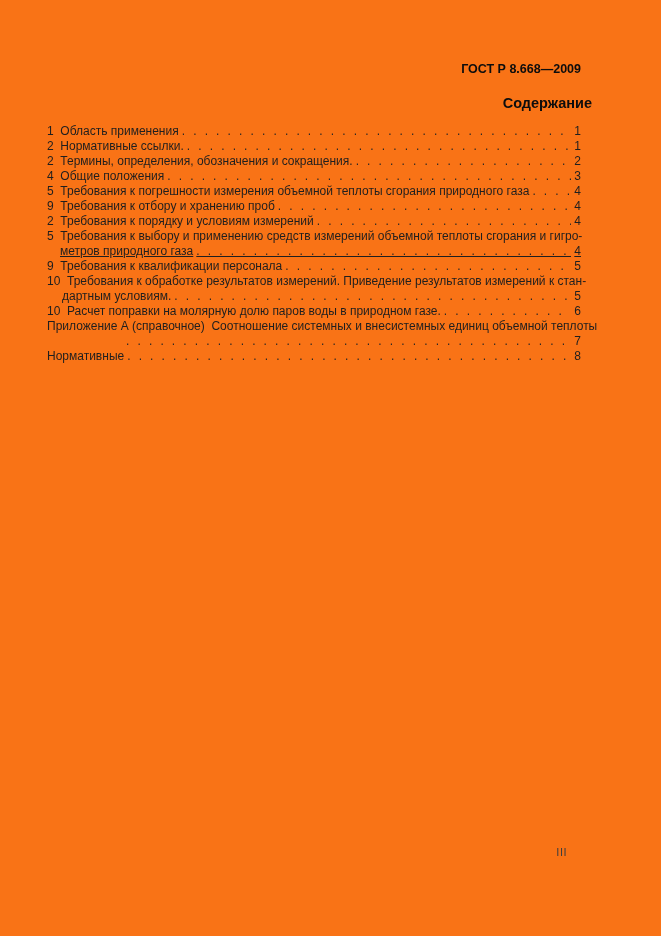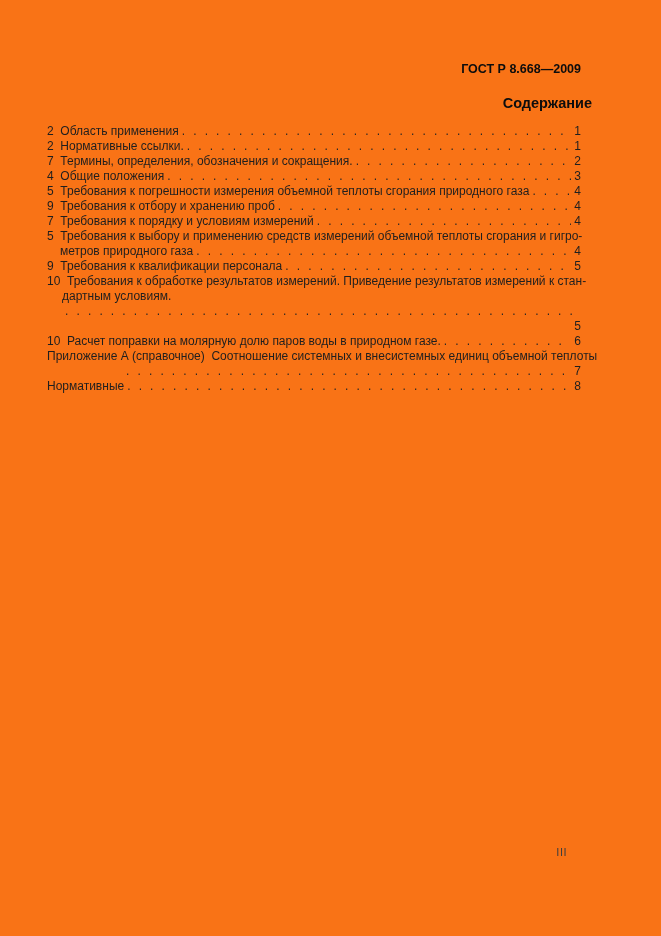--- a/index.html
+++ b/index.html
@@ -56,22 +56,22 @@
   }
   .leader::after {
     content: ". . . . . . . . . . . . . . . . . . . . . . . . . . . . . . . . . . . . . . . . . . . . . . . . . . . . . . . . . . . . . . . . . . . . . .";
   }
   .toc-page {
     flex: 0 0 auto;
     margin-left: 3px;
     min-width: 7px;
     text-align: right;
   }
-  .ind-1 { padding-left: 13px; }
-  .ind-2 { padding-left: 15px; flex-direction: column; }
+  .ind-1 { padding-left: 13px; text-decoration: underline; }
+  .ind-2 { padding-left: 15px; }
   .ind-deep { padding-left: 76px; }
   .footer-page {
     position: absolute;
     top: 846px;
     right: 94px;
     font-size: 11px;
     line-height: 13px;
     color: #3e3e3e;
     letter-spacing: 0.5px;
   }
@@ -84,33 +84,33 @@
 
     <div class="doc-header">
       <span>ГОСТ Р 8.668—2009</span>
     </div>
 
     <div class="doc-title">Содержание</div>
 
     <div class="toc">
 
       <div class="toc-row">
-        <span class="toc-text">2  Область применения</span>
+        <span class="toc-text">1  Область применения</span>
         <span class="leader"></span>
         <span class="toc-page">1</span>
       </div>
 
       <div class="toc-row">
         <span class="toc-text">2  Нормативные ссылки.</span>
         <span class="leader"></span>
         <span class="toc-page">1</span>
       </div>
 
       <div class="toc-row">
-        <span class="toc-text">7  Термины, определения, обозначения и сокращения.</span>
+        <span class="toc-text">2  Термины, определения, обозначения и сокращения.</span>
         <span class="leader"></span>
         <span class="toc-page">2</span>
       </div>
 
       <div class="toc-row">
         <span class="toc-text">4  Общие положения</span>
         <span class="leader"></span>
         <span class="toc-page">3</span>
       </div>
 
@@ -120,21 +120,21 @@
         <span class="toc-page">4</span>
       </div>
 
       <div class="toc-row">
         <span class="toc-text">9  Требования к отбору и хранению проб</span>
         <span class="leader"></span>
         <span class="toc-page">4</span>
       </div>
 
       <div class="toc-row">
-        <span class="toc-text">7  Требования к порядку и условиям измерений</span>
+        <span class="toc-text">2  Требования к порядку и условиям измерений</span>
         <span class="leader"></span>
         <span class="toc-page">4</span>
       </div>
 
       <div class="toc-row">
         <span class="toc-text">5  Требования к выбору и применению средств измерений объемной теплоты сгорания и гигро-</span>
       </div>
 
       <div class="toc-row ind-1">
         <span class="toc-text">метров природного газа</span>

